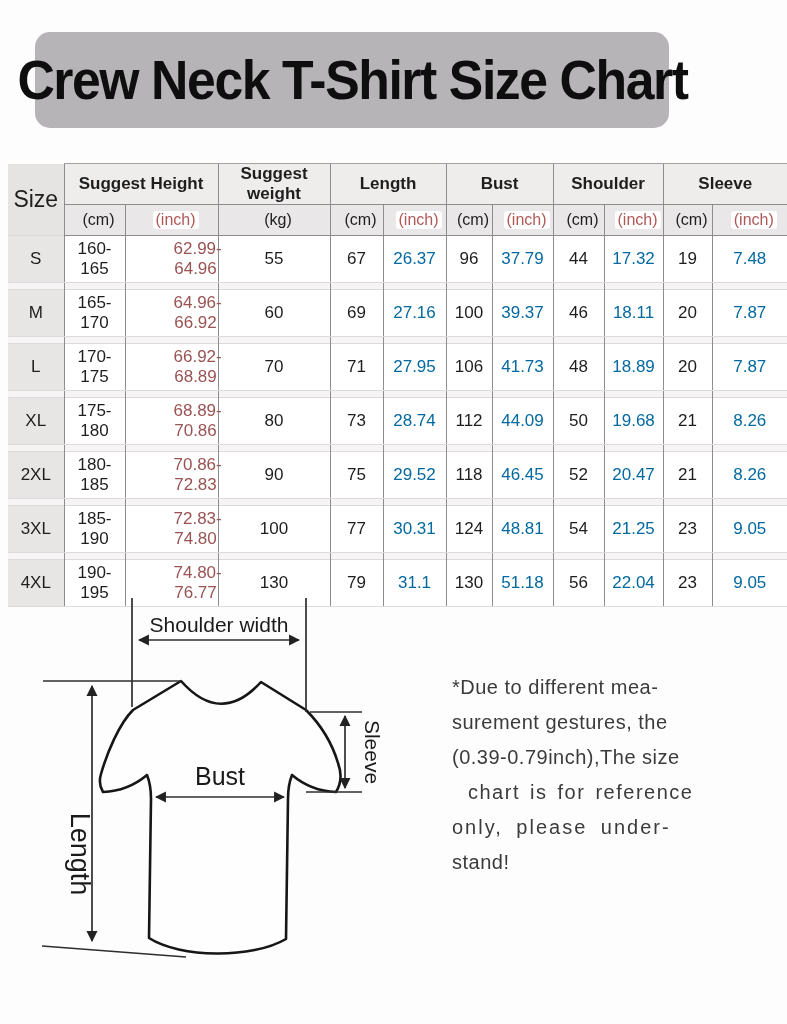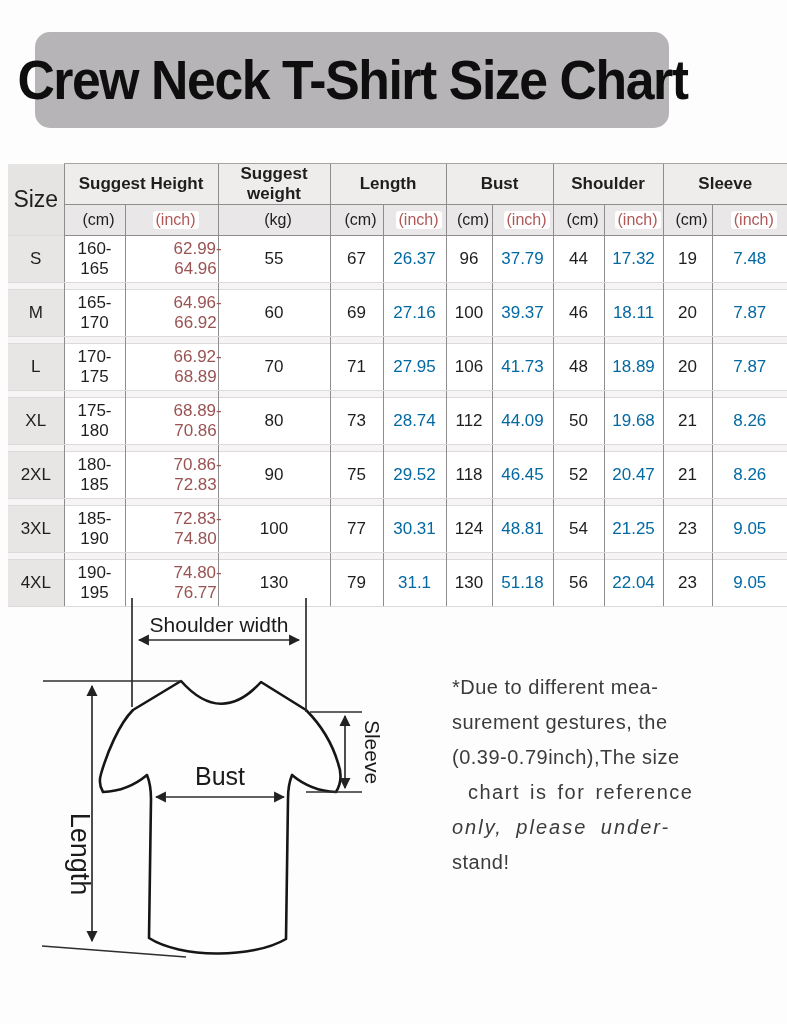--- a/index.html
+++ b/index.html
@@ -74,21 +74,21 @@
   }
 
   
   .disclaimer {
     position:absolute; left:452px; top:670px; width:335px;
     font-size:20px; line-height:35px; color:#3b3b3b; letter-spacing:0.5px;
     white-space:nowrap;
   }
   .disclaimer .dl-3 { letter-spacing:9px;  word-spacing:12px; }
   .disclaimer .dl-5 { letter-spacing:1.5px; word-spacing:3px;margin-left:16px; }
-  .disclaimer .dl-6 { letter-spacing:2px;  word-spacing:6px;font-style:italic; }
+  .disclaimer .dl-6 { letter-spacing:2px;  word-spacing:6px; }
 </style>
 </head>
 <body>
 
 <div class="page">
 
   <div class="banner">
     <div class="banner-title">Crew Neck T-Shirt Size Chart</div>
   </div>
 

